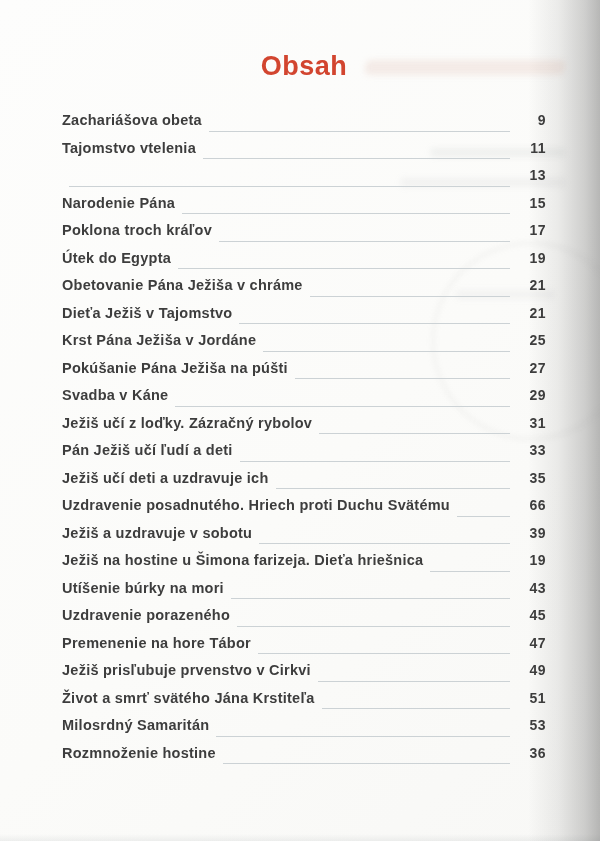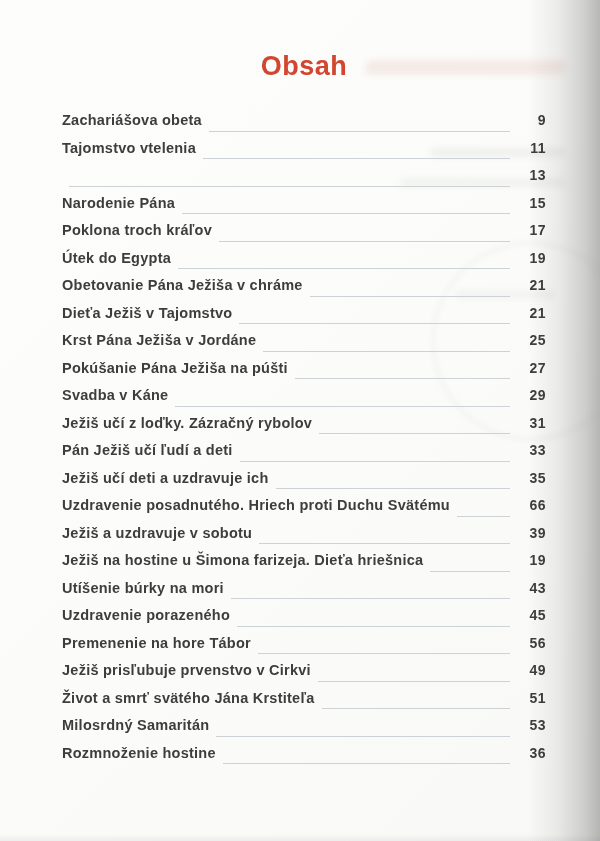--- a/index.html
+++ b/index.html
@@ -216,21 +216,21 @@
 
   <div class="entry">
     <span class="label">Uzdravenie porazeného</span>
     <span class="leader"></span>
     <span class="num">45</span>
   </div>
 
   <div class="entry">
     <span class="label">Premenenie na hore Tábor</span>
     <span class="leader"></span>
-    <span class="num">56</span>
+    <span class="num">47</span>
   </div>
 
   <div class="entry">
     <span class="label">Ježiš prisľubuje prvenstvo v Cirkvi</span>
     <span class="leader"></span>
     <span class="num">49</span>
   </div>
 
   <div class="entry">
     <span class="label">Život a smrť svätého Jána Krstiteľa</span>

